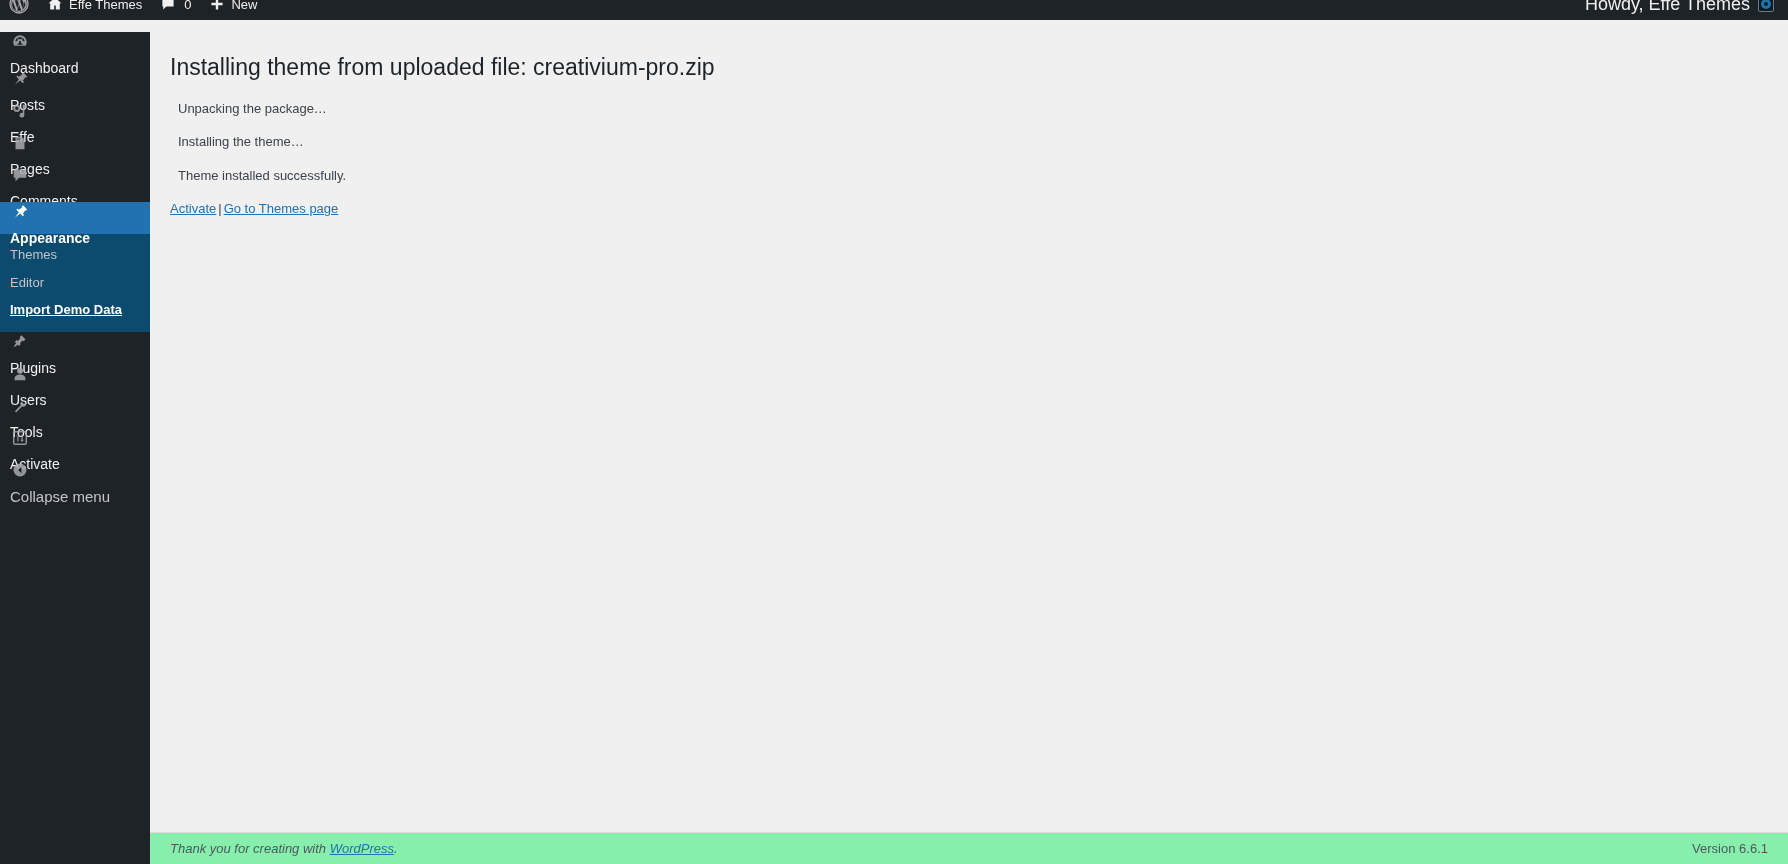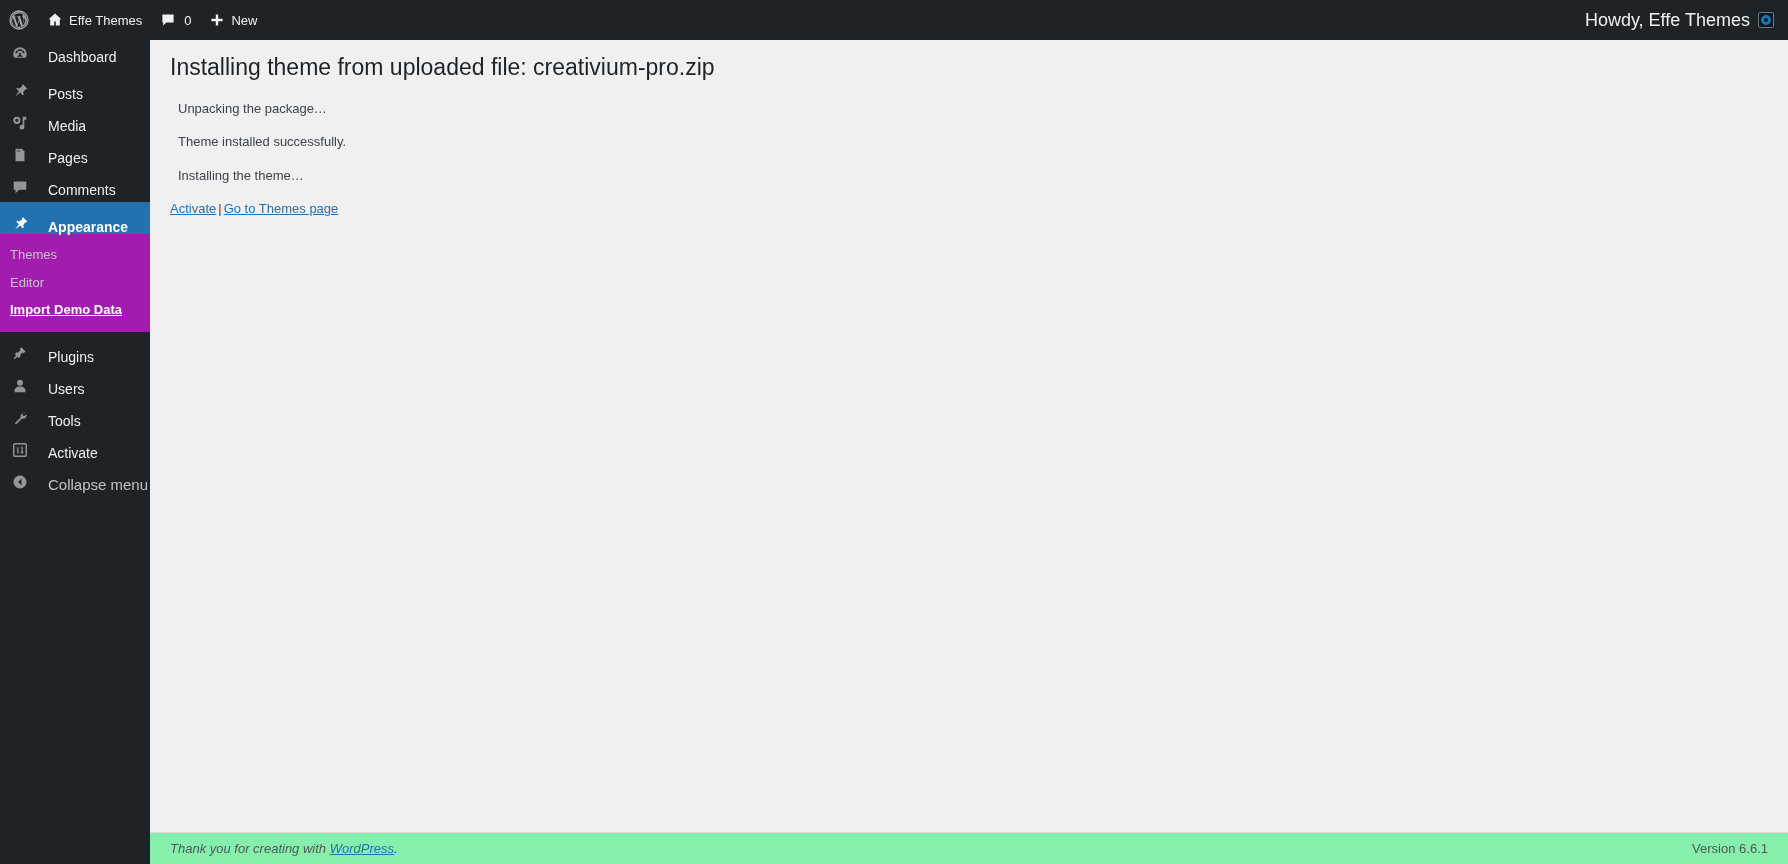--- a/index.html
+++ b/index.html
@@ -14,25 +14,25 @@
     background: #f0f0f1;
     color: #3c434a;
     font-size: 13px;
     -webkit-font-smoothing: antialiased;
   }
 
   
   #adminbar {
     position: absolute;
     top: 0; left: 0;
-    width: 1788px; height: 40px;
+    width: 1788px; height: 20px;
     background: #1d2327;
     color: #f0f0f1;
     display: flex;
-    align-items: center;
+    align-items: flex-end;
     font-size: 13px;
     z-index: 40;
   }
   .ab-item {
     display: flex;
     align-items: center;
     height: 32px;
     padding: 0 9px;
     color: #f0f0f1;
     text-decoration: none;
@@ -99,29 +99,30 @@
     list-style: none;
     margin: 0; padding: 0;
     width: 150px;
   }
   .menu-top {
     position: relative;
     display: block;
   }
   .menu-link {
     display: flex;
-    align-items: flex-end;
-    gap: 18px;
+    align-items: flex-start;
+    gap: 9px;
     height: 32px;
     padding: 0 0 0 10px;
     color: #f0f0f1;
     text-decoration: none;
     font-size: 14px;
     line-height: 1;
     position: relative;
+    flex-direction: column;
   }
   .menu-link .mi {
     width: 20px; height: 20px;
     display: flex;
     align-items: center;
     justify-content: center;
     flex: 0 0 20px;
     opacity: .85;
   }
 
@@ -147,21 +148,21 @@
     height: 5px;
     margin: 0;
     padding: 0;
     background: #1d2327;
   }
 
   .submenu {
     list-style: none;
     margin: 0;
     padding: 7px 0 8px;
-    background: #a21caf;
+    background: #0c4a6e;
   }
   .submenu a {
     display: block;
     padding: 6px 0 6px 10px;
     color: #c3c4c7;
     text-decoration: none;
     font-size: 13px;
     line-height: 1.2;
   }
   .submenu a.current { color: #fff; font-weight: 600; text-decoration: underline; }
@@ -306,21 +307,21 @@
       </a>
     </li>
 
     <li class="menu-top">
       <a class="menu-link" href="#">
         <span class="mi">
           <svg width="18" height="18" viewBox="0 0 20 20" aria-hidden="true">
             <path fill="#a7aaad" d="M6.5 3a4 4 0 1 0 0 8 4 4 0 0 0 0-8zm0 2.2a1.8 1.8 0 1 1 0 3.6 1.8 1.8 0 0 1 0-3.6zM13 3v9.2a2.6 2.6 0 1 0 1.8 2.5V6.3h2.2V3H13z"></path>
           </svg>
         </span>
-        <span>Media</span>
+        <span>Effe</span>
       </a>
     </li>
 
     <li class="menu-top">
       <a class="menu-link" href="#">
         <span class="mi">
           <svg width="18" height="18" viewBox="0 0 20 20" aria-hidden="true">
             <path fill="#a7aaad" d="M5 3h7l3 3v11H5V3z"></path>
             <path fill="#1d2327" d="M6.4 4.4h4.2v2.2h-4.2z" opacity=".35"></path>
           </svg>
@@ -424,22 +425,22 @@
 
   </ul>
 </div>
 
 <div id="wpcontent">
   <div id="wpbody-content">
 
     <h1 class="page-title">Installing theme from uploaded file: creativium-pro.zip</h1>
 
     <p class="step-line">Unpacking the package…</p>
+    <p class="step-line">Installing the theme…</p>
     <p class="step-line">Theme installed successfully.</p>
-    <p class="step-line">Installing the theme…</p>
 
     <p class="actions">
       <a class="wp-link" href="#">Activate</a><span class="sep-pipe">|</span><a class="wp-link" href="#">Go to Themes page</a>
     </p>
 
   </div>
 </div>
 
 <div id="wpfooter">
   <div id="footer-left">

